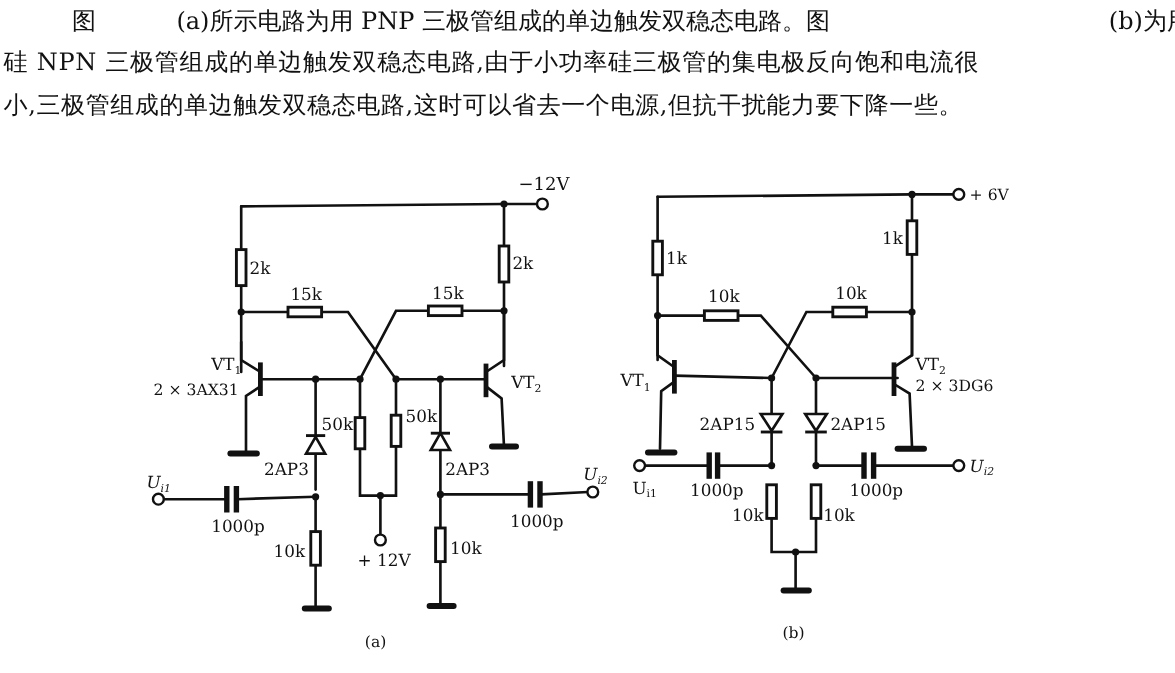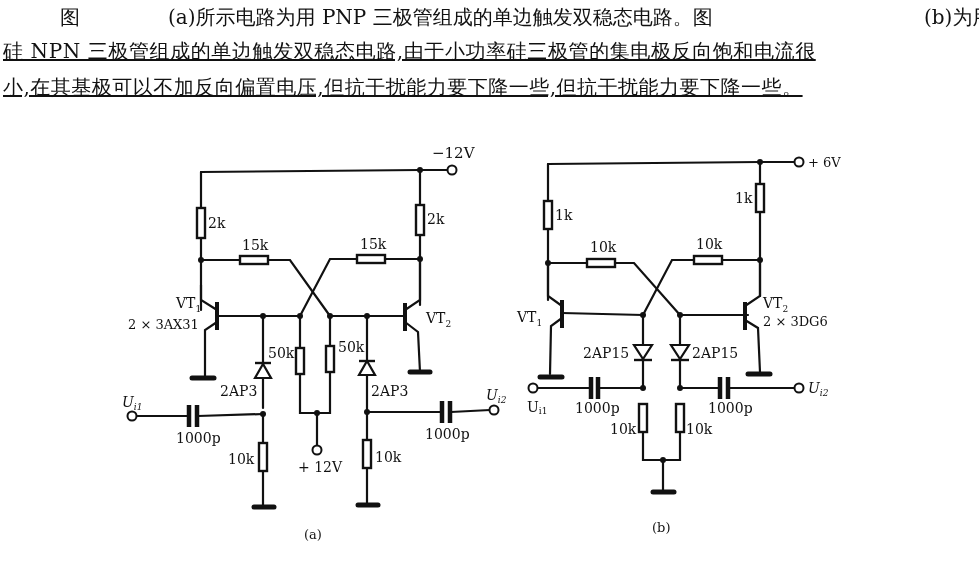--- a/index.html
+++ b/index.html
@@ -1,21 +1,21 @@
 <!DOCTYPE html>
 <html><head>
 <meta charset="utf-8">
 <style>
   html, body { margin: 0; padding: 0; background: #ffffff; }
   body { width: 979px; height: 561px; position: relative; overflow: hidden; font-family: "DejaVu Serif", serif; color: #111; }
   .caption { position: absolute; left: 0; top: 0; width: 979px; font-family: "DejaVu Serif", serif; font-size: 20px; line-height: 35px; color: #111; }
-  .caption .line { position: absolute; white-space: nowrap; text-decoration: underline; }
+  .caption .line { position: absolute; white-space: nowrap; }
   #l1 { left: 60px; top: 0px; }
   #l1 .fig { position: absolute; left: 0; }
-  #l1 .a { position: absolute; left: 108px; }
+  #l1 .a { position: absolute; left: 87px; }
   #l1 .b { position: absolute; left: 864px; }
   #l2 { left: 3px; top: 34px; letter-spacing: 0.6px; }
   #l3 { left: 3px; top: 70px; letter-spacing: 0.5px; }
   svg { position: absolute; left: 0; top: 0; }
   .w { stroke: #111; stroke-width: 2.2; fill: none; stroke-linecap: round; }
   .rs { stroke: #111; stroke-width: 2.4; fill: #fff; }
   .dot { fill: #111; }
   .term { stroke: #111; stroke-width: 2; fill: #fff; }
   .gnd { stroke: #111; stroke-width: 5; stroke-linecap: round; }
   .cap { stroke: #111; stroke-width: 4.5; }
@@ -27,21 +27,21 @@
 </head>
 <body>
 
 <div class="caption">
   <div class="line" id="l1">
     <span class="fig">图</span>
     <span class="a">(a)所示电路为用 PNP 三极管组成的单边触发双稳态电路。图</span>
     <span class="b">(b)为用</span>
   </div>
   <div class="line" id="l2">硅 NPN 三极管组成的单边触发双稳态电路,由于小功率硅三极管的集电极反向饱和电流很</div>
-  <div class="line" id="l3">小,在其基极可以不加反向偏置电压,但抗干扰能力要下降一些,但抗干扰能力要下降一些。</div>
+  <div class="line" id="l3">小,三极管组成的单边触发双稳态电路,这时可以省去一个电源,但抗干扰能力要下降一些。</div>
 </div>
 
 <svg width="979" height="561" viewBox="0 0 979 561">
 
   <g>
 
     <path class="w" d="M201,172 L420,170 L448,170"></path>
     <circle class="dot" cx="420" cy="170" r="3"></circle>
     <circle class="term" cx="452" cy="170" r="4.5"></circle>
     <text class="lblb" x="432" y="158">−12V</text>

